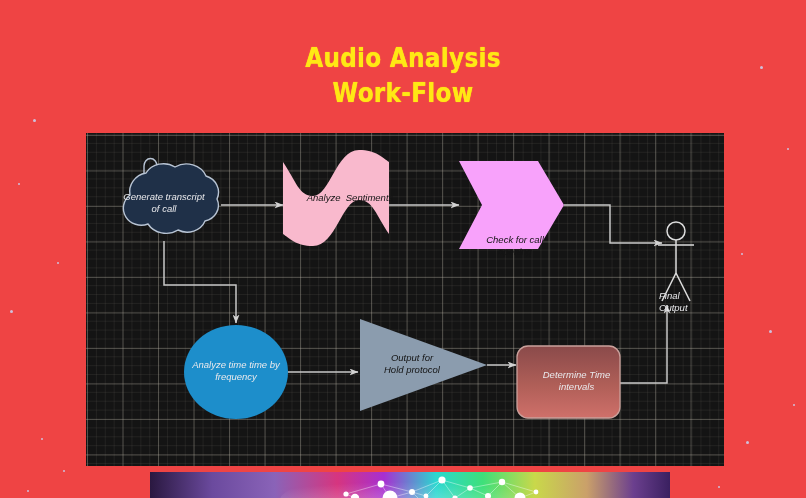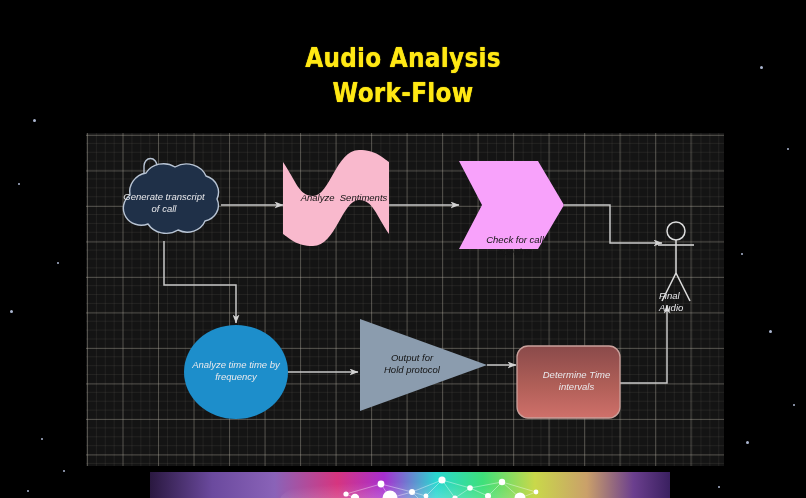--- a/index.html
+++ b/index.html
@@ -10,21 +10,21 @@
   body {
     width: 806px;
     height: 498px;
     overflow: hidden;
     font-family: "Liberation Sans", sans-serif;
   }
   #slide {
     position: relative;
     width: 806px;
     height: 498px;
-    background: #000000;
+    background: #ef4444;
     overflow: hidden;
   }
   
   .star {
     position: absolute;
     border-radius: 50%;
     background: #c9d6f5;
     opacity: .85;
   }
   
@@ -187,36 +187,36 @@
         <line x1="590" y1="107" x2="590" y2="140"></line>
         <line x1="572" y1="112" x2="608" y2="112"></line>
         <line x1="590" y1="140" x2="576" y2="168"></line>
         <line x1="590" y1="140" x2="604" y2="168"></line>
       </g>
     </svg>
 
     <div class="node-label" style="left:22px;top:58px;width:112px;">Generate transcript
 of call</div>
 
-    <div class="node-label dark" style="left:198px;top:59px;width:120px;">Analyze  Sentiments</div>
+    <div class="node-label dark" style="left:204px;top:59px;width:120px;">Analyze  Sentiments</div>
 
     <div class="node-label dark" style="left:383px;top:53px;width:92px;margin-top:48px;">Check for call
 opening</div>
 
     <div class="node-label" style="left:96px;top:226px;width:108px;">Analyze time time by
 frequency</div>
 
     <div class="node-label dark" style="left:276px;top:219px;width:100px;">Output for
 Hold protocol</div>
 
     <div class="node-label" style="left:431px;top:236px;width:119px;">Determine Time
 intervals</div>
 
     <div class="node-label" style="left:573px;top:157px;width:46px;text-align:left;">Final
-Audio</div>
+Output</div>
 
   </div>
 
   <div id="bottom-graphic">
     <svg width="520" height="26" viewBox="0 0 520 26">
       <defs>
         <linearGradient id="rainbow" x1="0" y1="0" x2="1" y2="0">
           <stop offset="0%" stop-color="#2a1840"></stop>
           <stop offset="12%" stop-color="#6b4a9e"></stop>
           <stop offset="24%" stop-color="#8a63b8"></stop>

